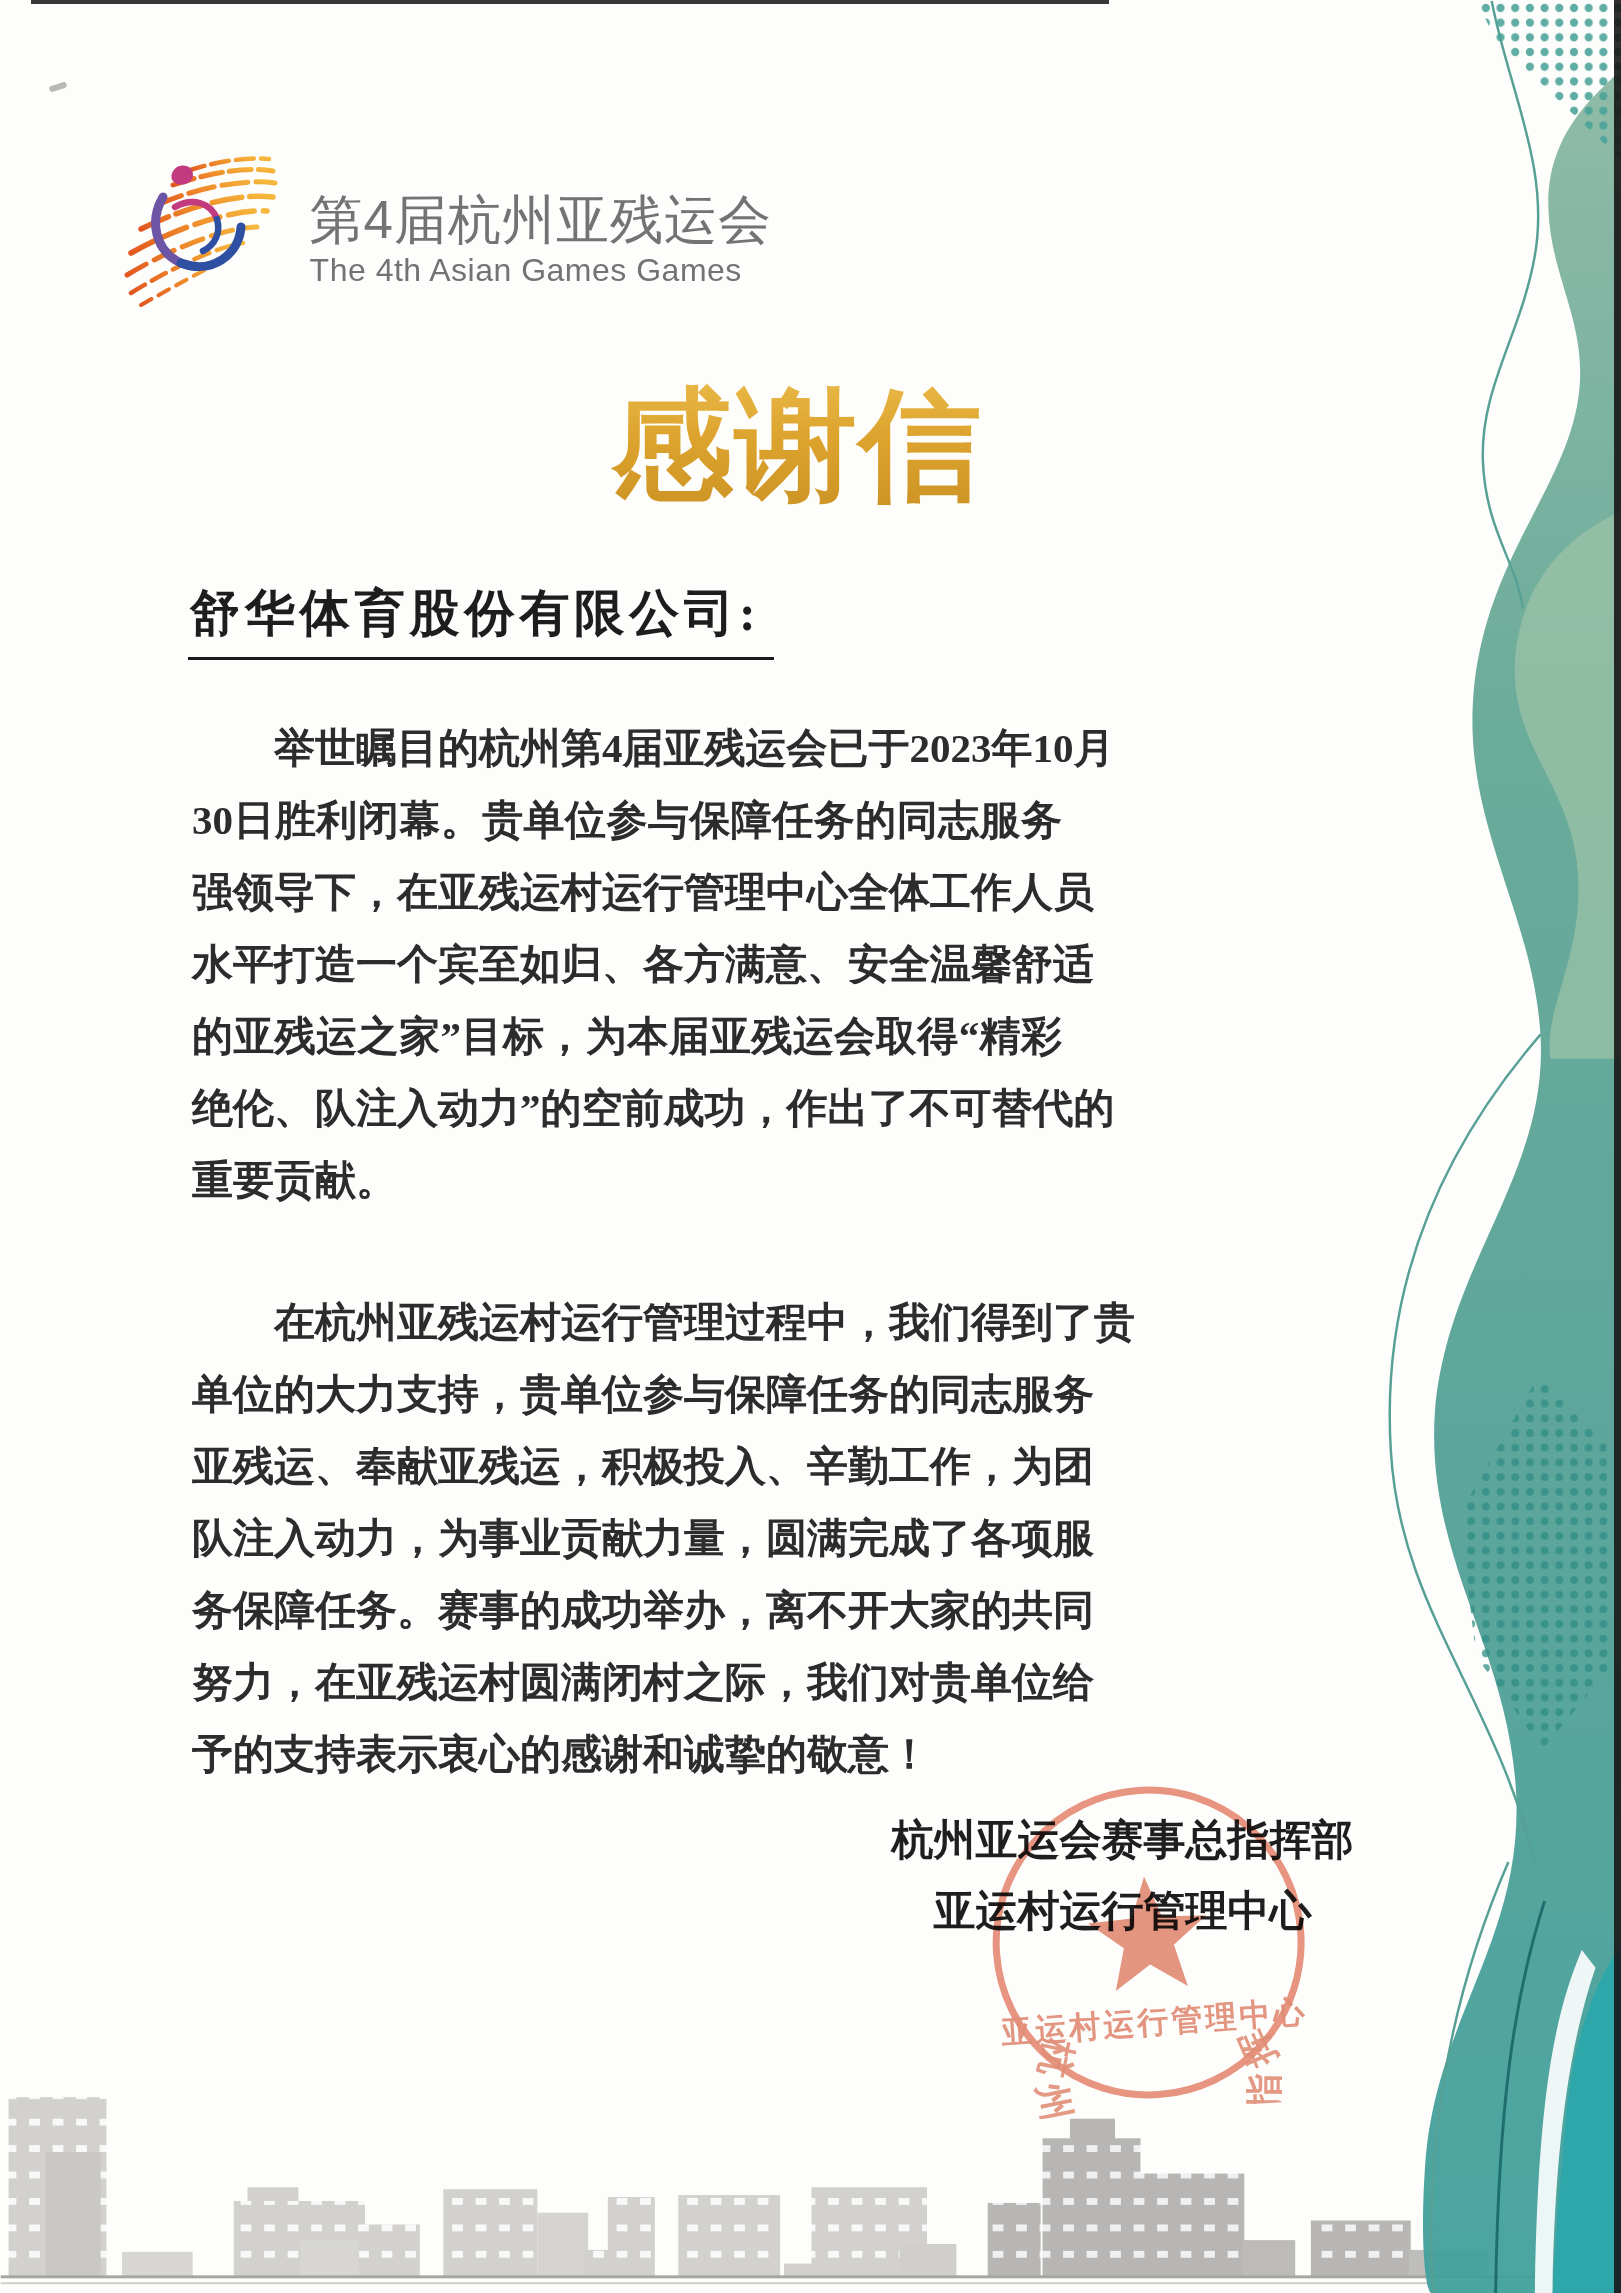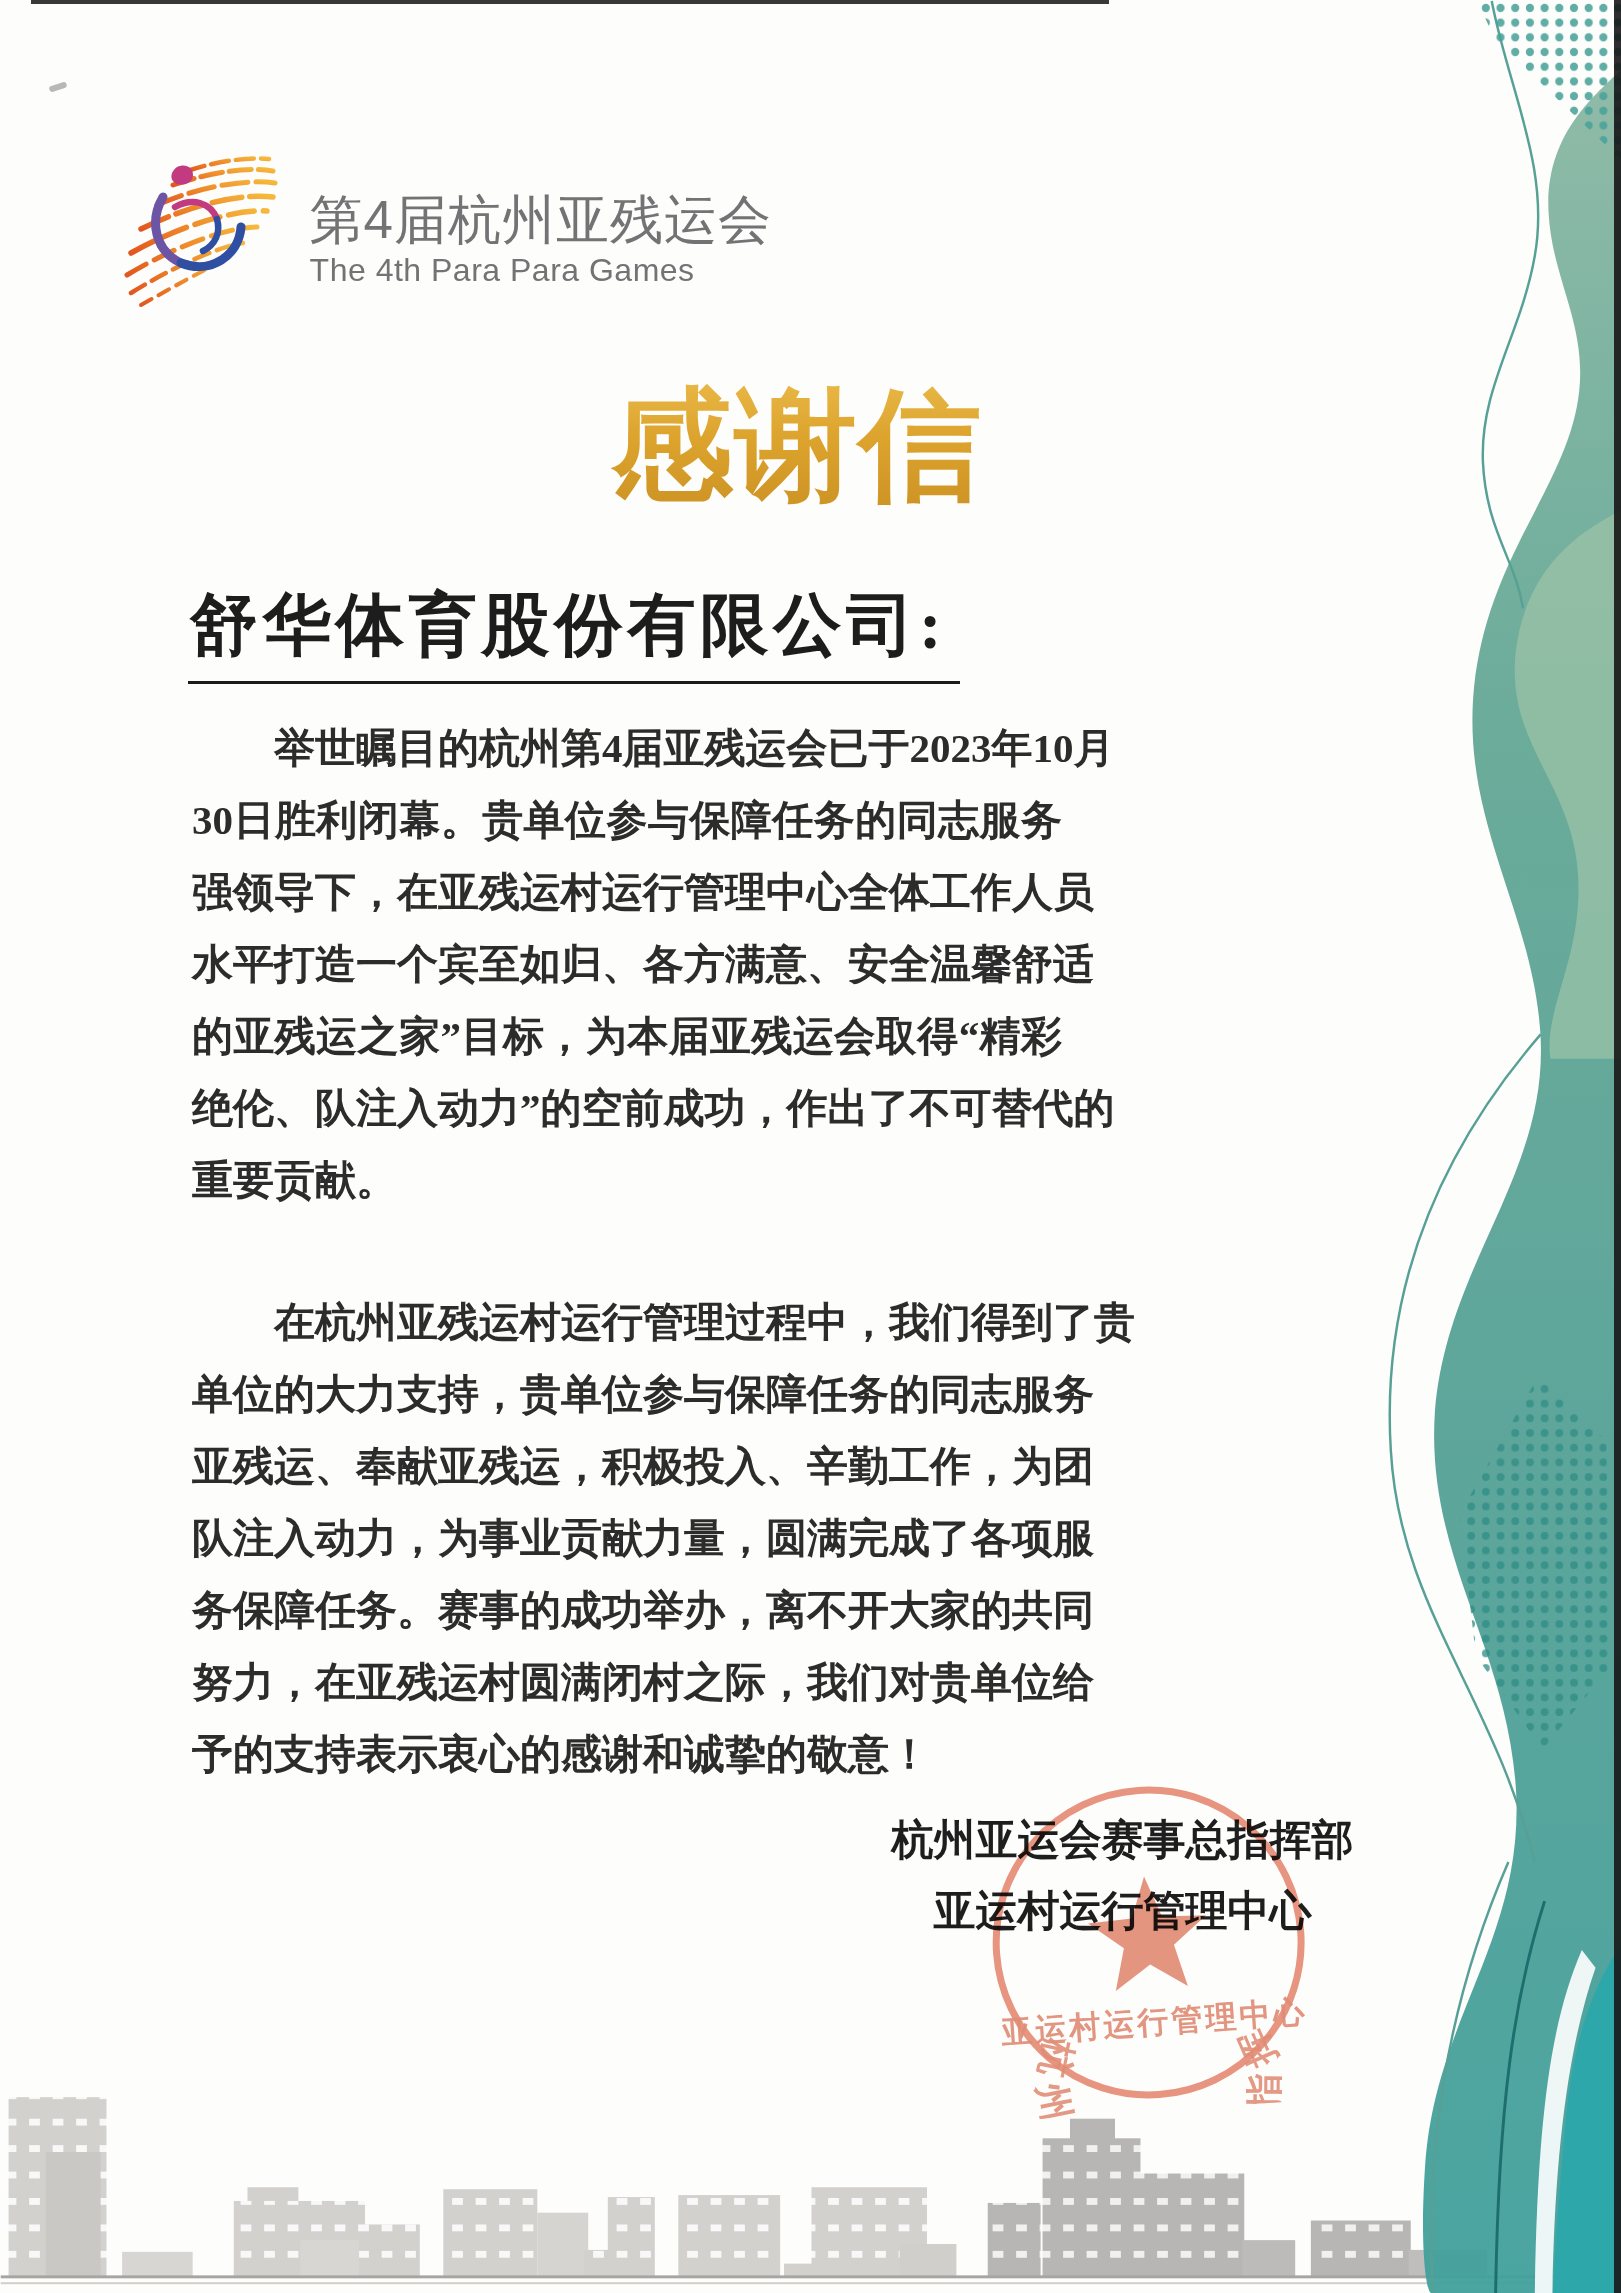--- a/index.html
+++ b/index.html
@@ -27,21 +27,21 @@
     left:797px;top:365px;transform:translateX(-50%);
     font-size:122px;font-weight:bold;letter-spacing:2px;
     background:linear-gradient(180deg,#ecbd4d 0%,#dca32d 45%,#c98f22 100%);
     -webkit-background-clip:text;background-clip:text;color:transparent;
     z-index:3;white-space:nowrap;
   }
 
   
   .recipient{
     left:188px;top:580px;z-index:3;
-    font-size:68px;font-weight:bold;color:#1d1d1d;letter-spacing:4.9px;
+    font-size:50px;font-weight:bold;color:#1d1d1d;letter-spacing:4.9px;
     border-bottom:3.9px solid #1c1c1c;padding:0 13.7px 9.8px 2px;white-space:nowrap;
   }
 
   
   .para{width:870px;left:192px;z-index:3;font-size:41px;font-weight:bold;color:#2c2c2c;}
   .para .line{
     height:72px;line-height:72px;white-space:nowrap;
     text-align:justify;text-align-last:justify;
   }
   .para .line.first{text-indent:2em;}
@@ -175,21 +175,21 @@
     <g>
       <path d="M60,22 C68,18 76,22 76,30 C76,38 66,42 58,38 C52,34 54,26 60,22 Z" fill="#c23b80"></path>
       <path d="M46,52 C32,76 38,106 64,118" fill="none" stroke="#6c55a4" stroke-width="9" stroke-linecap="round"></path>
       <path d="M64,118 C94,130 122,110 124,82" fill="none" stroke="#2f4fa3" stroke-width="9" stroke-linecap="round"></path>
       <path d="M58,62 C76,52 94,58 100,74" fill="none" stroke="#c23b80" stroke-width="6.5" stroke-linecap="round"></path>
       <path d="M100,74 C104,88 98,100 86,106" fill="none" stroke="#2f4fa3" stroke-width="6.5" stroke-linecap="round"></path>
     </g>
   </svg>
   <div class="logo-text">
     <div class="logo-cn">第4届杭州亚残运会</div>
-    <div class="logo-en">The 4th Para Para Games</div>
+    <div class="logo-en">The 4th Asian Games Games</div>
   </div>
 </div>
 
 <div class="abs letter-title">感谢信</div>
 
 <div class="abs recipient">舒华体育股份有限公司:</div>
 
 <div class="abs para para1">
     <div class="line first">举世瞩目的杭州第4届亚残运会已于2023年10月</div>
     <div class="line">30日胜利闭幕。贵单位参与保障任务的同志服务</div>

